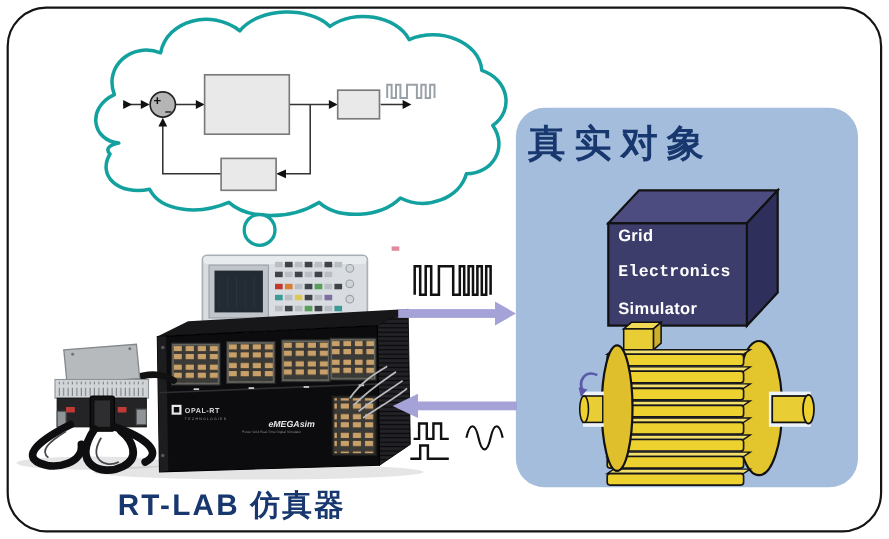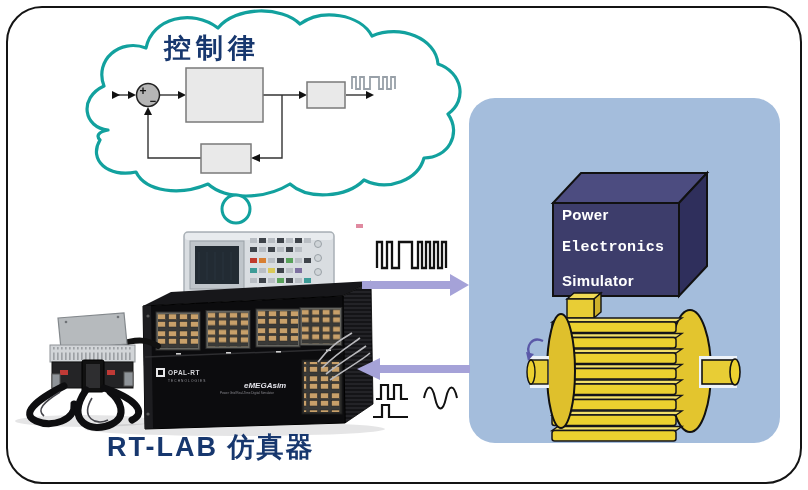--- a/index.html
+++ b/index.html
@@ -10,21 +10,21 @@
   svg{position:absolute;overflow:visible;}
   #cloud-layer{left:0;top:0;width:480px;height:235px;}
   #sim-layer{left:10px;top:218px;width:370px;height:218px;}
   #io-layer{left:350px;top:220px;width:125px;height:212px;}
   #plant-panel{position:absolute;left:469px;top:98px;width:311px;height:345px;
                background:#a4bddc;border-radius:26px;}
   #plant-layer{left:469px;top:98px;width:311px;height:345px;}
   .t-navy{position:absolute;color:#17376e;font-weight:bold;white-space:nowrap;}
   #cloud-title{left:164px;top:30px;font-size:27px;letter-spacing:5px;}
   #panel-title{left:480px;top:108px;font-size:34px;letter-spacing:8px;}
-  #sim-label{left:107px;top:429px;font-size:27px;letter-spacing:2px;}
+  #sim-label{left:107px;top:441px;font-size:27px;letter-spacing:2px;}
   .conv-line{position:absolute;left:562px;color:#ffffff;font-weight:bold;
              font-size:15px;letter-spacing:.3px;white-space:nowrap;}
   #conv-line1{top:206px;} #conv-line2{top:239px;font-family:Liberation Mono, monospace;} #conv-line3{top:272px;}
 </style>
 </head>
 <body>
 
 <div id="stage">
 
   <div id="slide-border"></div>
@@ -262,19 +262,19 @@
       <rect x="530" y="356" width="19" height="32" fill="#eef3f9"></rect>
       <rect x="530" y="360" width="18" height="24" fill="#e8cd35" stroke="#111" stroke-width="1.4"></rect>
       <ellipse cx="531" cy="372" rx="4" ry="12" fill="#ecd12f" stroke="#111" stroke-width="1.4"></ellipse>
       <g>
         <path d="M543,341 C532,336 525,346 530,356" stroke="#5a58a8" stroke-width="2.4" fill="none"></path>
         <polygon points="526,352 534,354 528,361" fill="#5a58a8"></polygon>
       </g>
     </g>
   </svg>
 
-  <div id="cloud-title" class="t-navy">控制律</div>
-  <div id="conv-line1" class="conv-line">Power</div>
+  <div id="panel-title" class="t-navy">真实对象</div>
+  <div id="conv-line1" class="conv-line">Grid</div>
   <div id="conv-line2" class="conv-line">Electronics</div>
   <div id="conv-line3" class="conv-line">Simulator</div>
   <div id="sim-label" class="t-navy">RT-LAB 仿真器</div>
 
 </div>
 
 </body></html>

